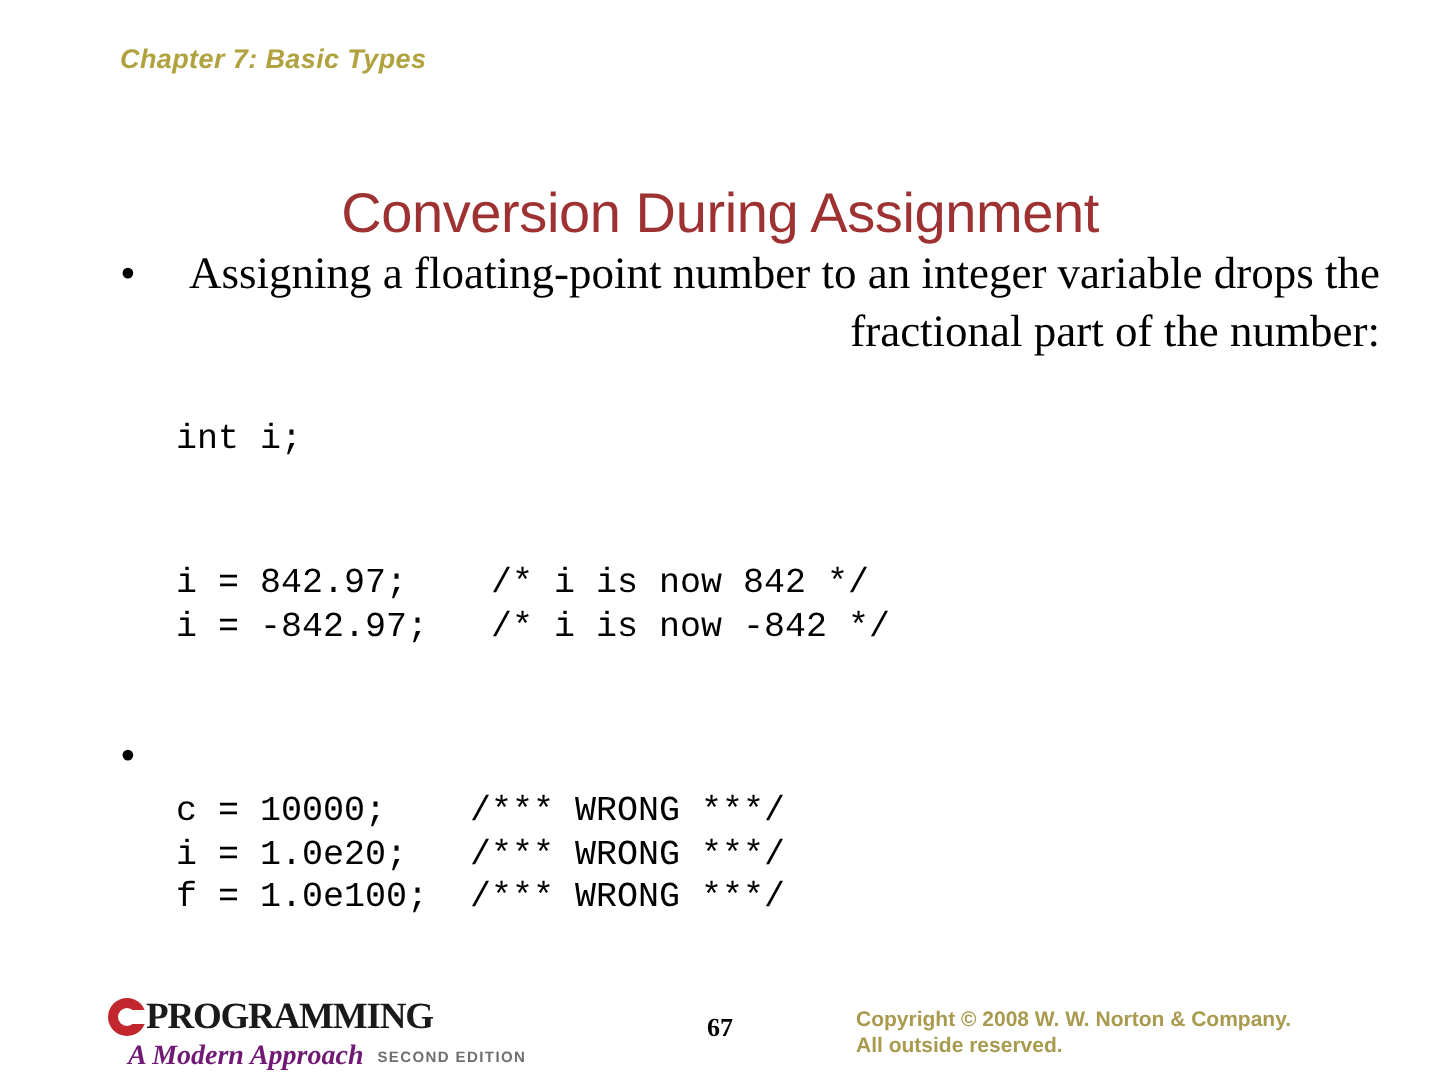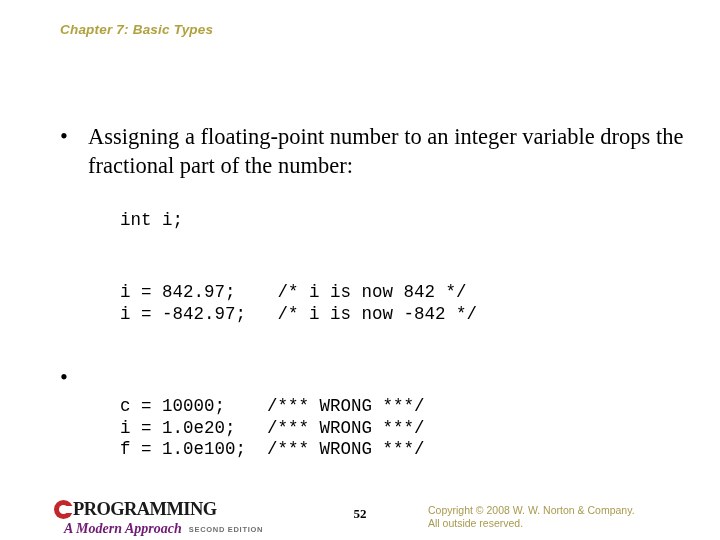--- a/index.html
+++ b/index.html
@@ -68,24 +68,25 @@
   }
   .bullet .dot {
     position: absolute;
     left: 60px;
     top: 0;
     font-size: 22.5px;
     line-height: 29px;
   }
   .bullet .btext {
     display: block;
+    text-align: right;
   }
 
   .code {
-    margin-left: 120px;
+    margin-left: 88px;
     font-family: "Liberation Mono", monospace;
     font-size: 17.5px;
     line-height: 21.5px;
     color: #000000;
     white-space: pre;
   }
 
   .sp-b1-code  { height: 12px; }
   .sp-code-gap { height: 16px; }
   .sp-code-b2  { height: 20px; }
@@ -193,29 +194,31 @@
 
   .copyright {
     position: absolute;
     left: 428px;
     top: 7px;
     font-family: "Liberation Sans", sans-serif;
     font-size: 10.5px;
     line-height: 13px;
     color: #a89a4f;
     white-space: nowrap;
+    font-weight: bold;
   }
 </style>
 </head>
 <body>
 
 <div class="slide">
 
   <div class="chapter-header">Chapter 7: Basic Types</div>
 
+  <h1 class="slide-title">Conversion During Assignment</h1>
 
   <div class="body-area">
 
     <div class="bullet">
       <span class="dot">•</span>
       <span class="btext">Assigning a floating-point number to an integer variable drops the fractional part of the number:</span>
     </div>
 
     <div class="sp-b1-code"></div>
 
@@ -248,21 +251,21 @@
           <span class="ring"></span>
           <span class="hole"></span>
           <span class="notch"></span>
         </span><span class="logo-word">PROGRAMMING</span>
       </div>
       <div class="logo-row2">
         <span class="logo-sub">A Modern Approach</span><span class="logo-edition">SECOND EDITION</span>
       </div>
     </div>
 
-    <div class="page-number">52</div>
+    <div class="page-number">67</div>
 
     <div class="copyright">
       <div>Copyright © 2008 W. W. Norton &amp; Company.</div>
       <div>All outside reserved.</div>
     </div>
 
   </div>
 
 </div>
 

